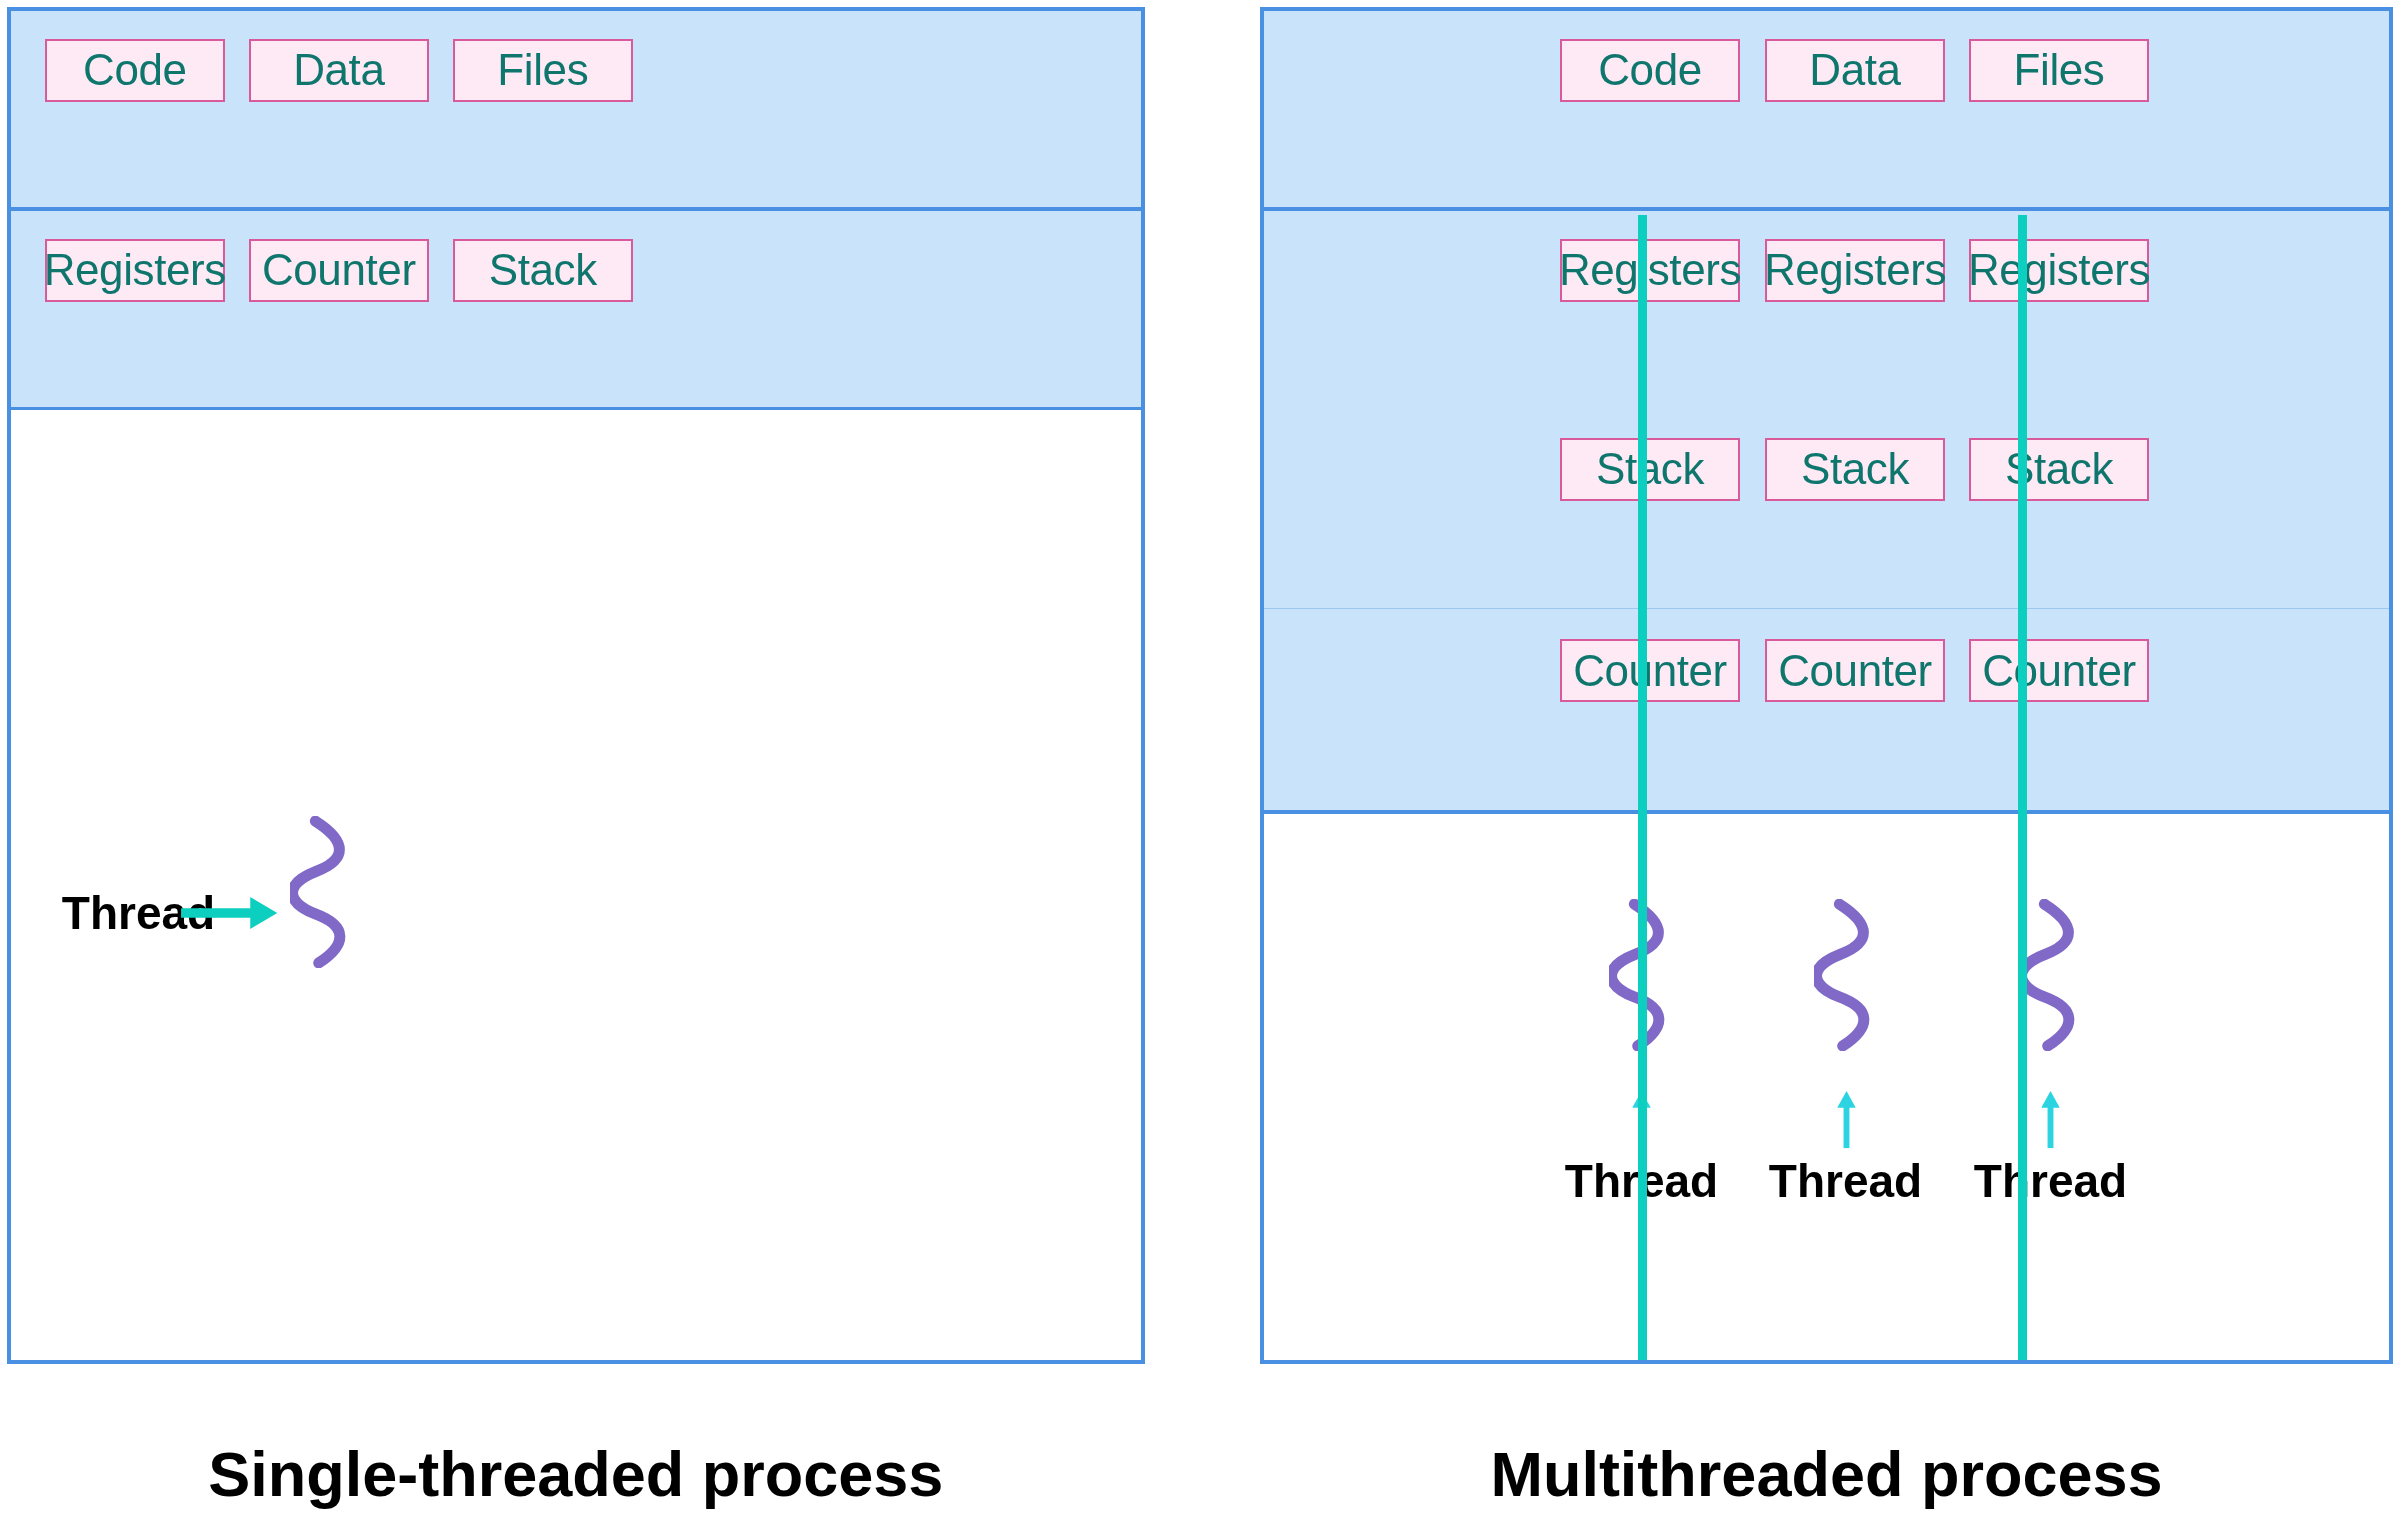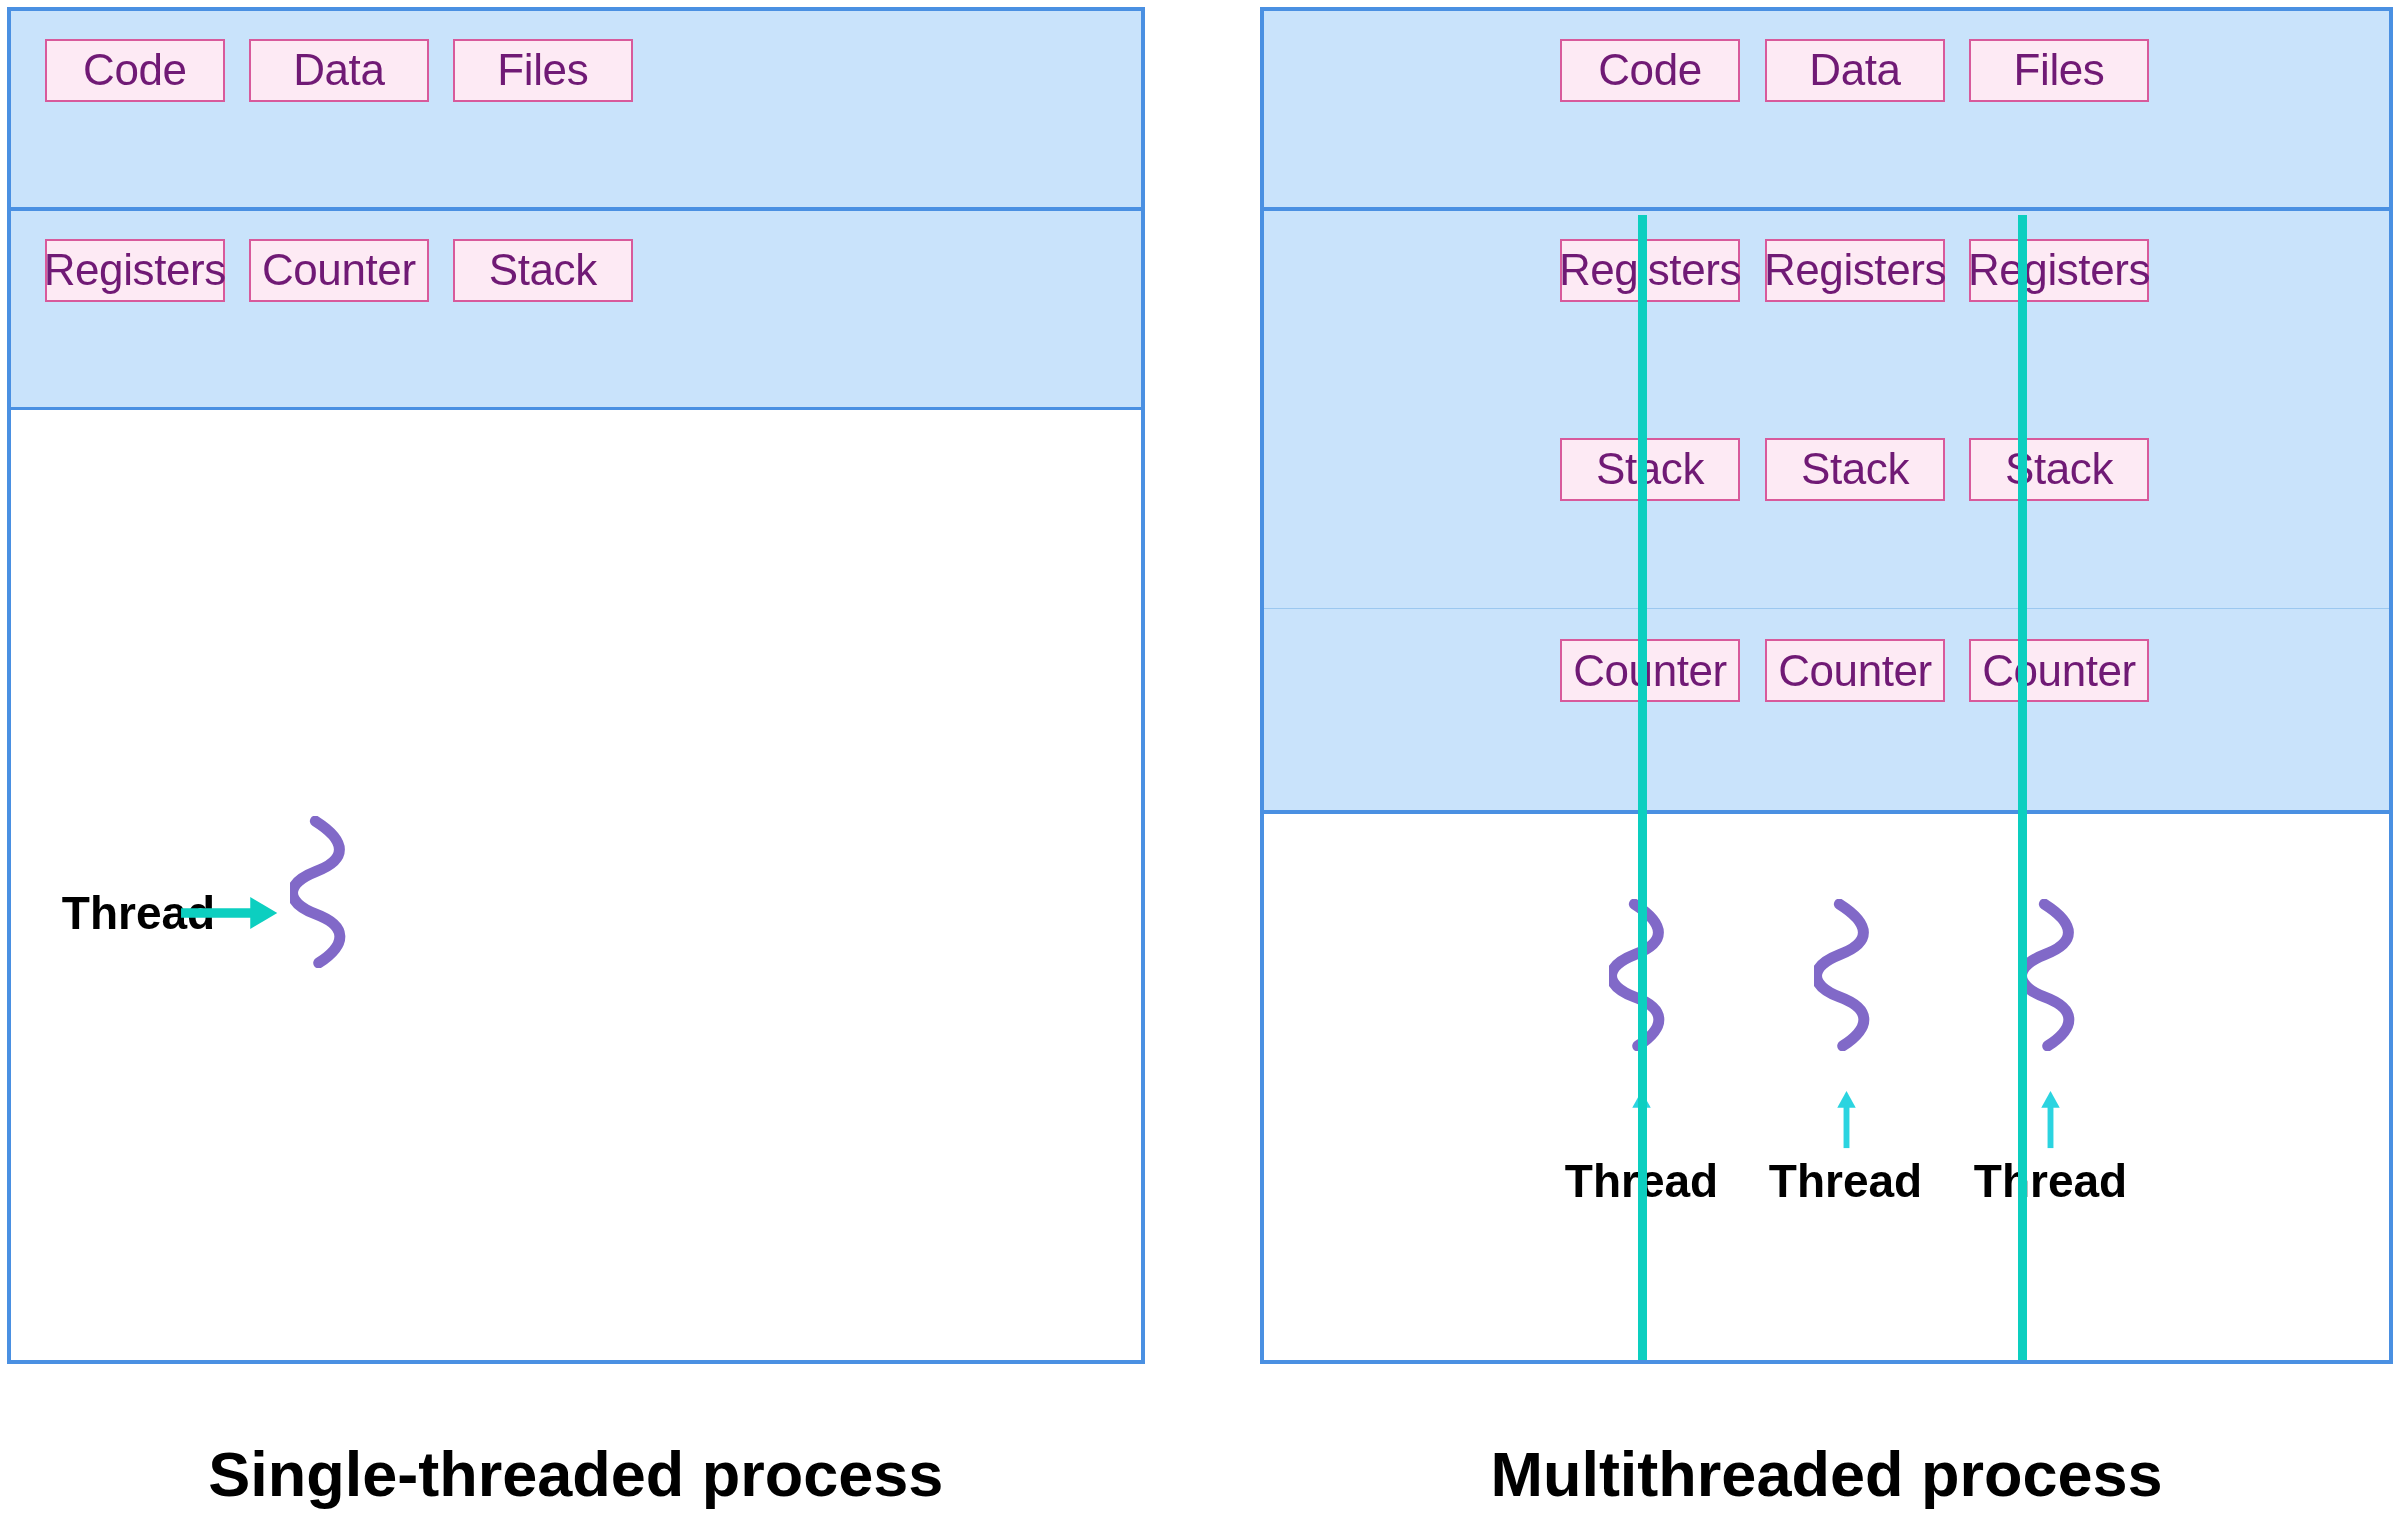--- a/index.html
+++ b/index.html
@@ -44,21 +44,21 @@
 
   
   .res-box {
     position: absolute;
     box-sizing: border-box;
     background: #fdeaf4;
     border: 2.5px solid #d85a9b;
     display: flex;
     align-items: center;
     justify-content: center;
-    color: #701a75;
+    color: #0f766e;
     font-size: 44px;
     font-weight: 400;
     letter-spacing: -0.4px;
     white-space: nowrap;
   }
 
   
   .thread-divider {
     position: absolute;
     width: 9.3px;

